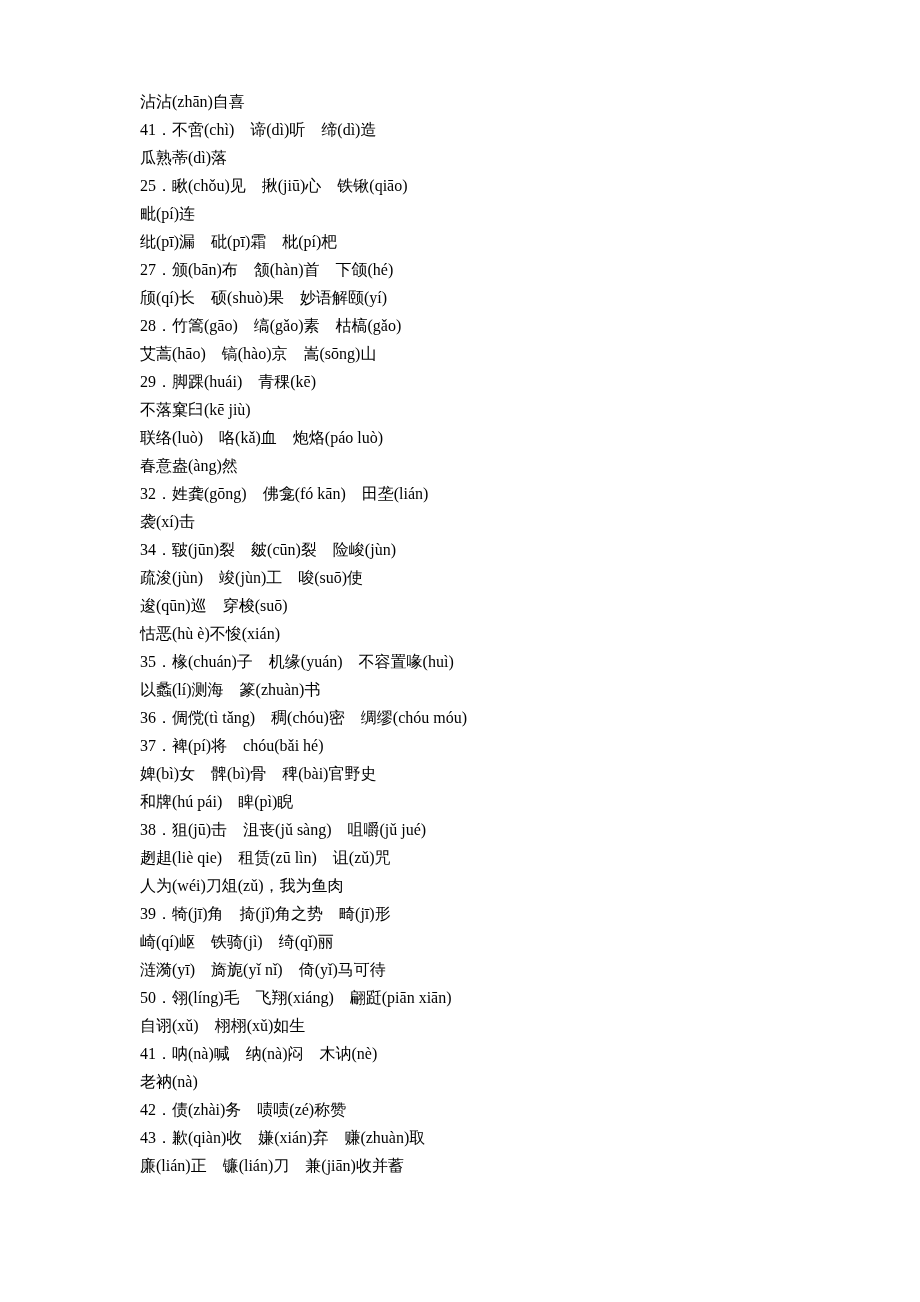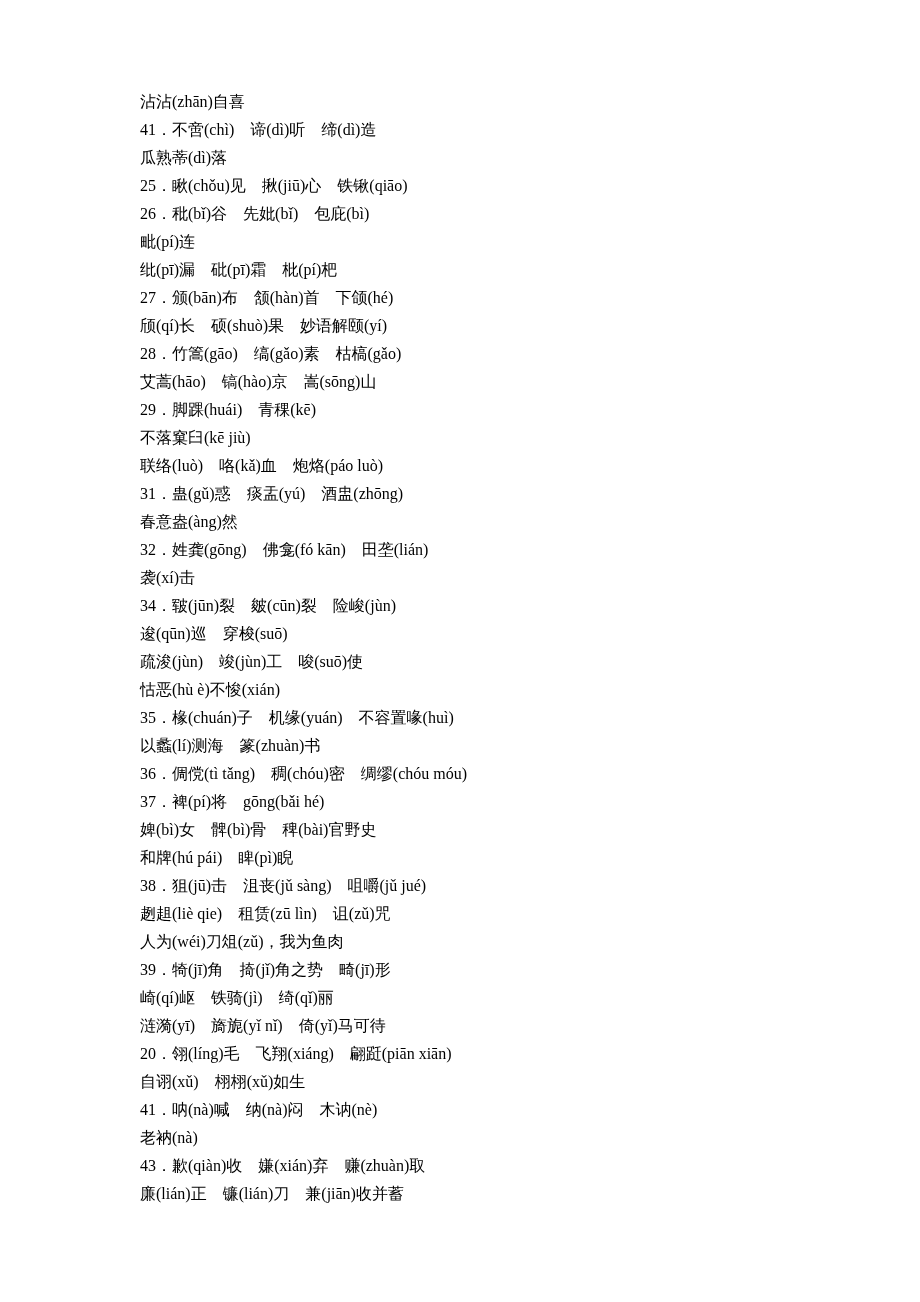--- a/index.html
+++ b/index.html
@@ -38,81 +38,82 @@
         <div class="line"><span class="seg">沾沾(zhān)自喜</span></div>
       </div>
       <div class="entry">
         <div class="line"><span class="num">41．</span><span class="seg">不啻(chì)　谛(dì)听　缔(dì)造</span></div>
         <div class="line"><span class="seg">瓜熟蒂(dì)落</span></div>
       </div>
       <div class="entry">
         <div class="line"><span class="num">25．</span><span class="seg">瞅(chǒu)见　揪(jiū)心　铁锹(qiāo)</span></div>
       </div>
       <div class="entry">
-        <div class="line"><span class="num">26．</span><span class="seg">秕(bǐ)谷　先妣(bǐ)　包庇(bì)</span></div>
         <div class="line"><span class="seg">毗(pí)连</span></div>
         <div class="line"><span class="seg">纰(pī)漏　砒(pī)霜　枇(pí)杷</span></div>
       </div>
       <div class="entry">
         <div class="line"><span class="num">27．</span><span class="seg">颁(bān)布　颔(hàn)首　下颌(hé)</span></div>
         <div class="line"><span class="seg">颀(qí)长　硕(shuò)果　妙语解颐(yí)</span></div>
       </div>
       <div class="entry">
         <div class="line"><span class="num">28．</span><span class="seg">竹篙(gāo)　缟(gǎo)素　枯槁(gǎo)</span></div>
         <div class="line"><span class="seg">艾蒿(hāo)　镐(hào)京　嵩(sōng)山</span></div>
       </div>
       <div class="entry">
         <div class="line"><span class="num">29．</span><span class="seg">脚踝(huái)　青稞(kē)</span></div>
         <div class="line"><span class="seg">不落窠臼(kē jiù)</span></div>
       </div>
       <div class="entry">
         <div class="line"><span class="seg">联络(luò)　咯(kǎ)血　炮烙(páo luò)</span></div>
       </div>
       <div class="entry">
-        <div class="line"><span class="num">31．</span><span class="seg">蛊(gǔ)惑　痰盂(yú)　酒盅(zhōng)</span></div>
         <div class="line"><span class="seg">春意盎(àng)然</span></div>
       </div>
       <div class="entry">
         <div class="line"><span class="num">32．</span><span class="seg">姓龚(gōng)　佛龛(fó kān)　田垄(lián)</span></div>
         <div class="line"><span class="seg">袭(xí)击</span></div>
       </div>
       <div class="entry">
         <div class="line"><span class="num">34．</span><span class="seg">皲(jūn)裂　皴(cūn)裂　险峻(jùn)</span></div>
+        <div class="line"><span class="seg">疏浚(jùn)　竣(jùn)工　唆(suō)使</span></div>
         <div class="line"><span class="seg">逡(qūn)巡　穿梭(suō)</span></div>
-        <div class="line"><span class="seg">疏浚(jùn)　竣(jùn)工　唆(suō)使</span></div>
         <div class="line"><span class="seg">怙恶(hù è)不悛(xián)</span></div>
       </div>
       <div class="entry">
         <div class="line"><span class="num">35．</span><span class="seg">椽(chuán)子　机缘(yuán)　不容置喙(huì)</span></div>
         <div class="line"><span class="seg">以蠡(lí)测海　篆(zhuàn)书</span></div>
       </div>
       <div class="entry">
         <div class="line"><span class="num">36．</span><span class="seg">倜傥(tì tǎng)　稠(chóu)密　绸缪(chóu móu)</span></div>
       </div>
       <div class="entry">
-        <div class="line"><span class="num">37．</span><span class="seg">裨(pí)将　gōng(bǎi hé)</span></div>
+        <div class="line"><span class="num">37．</span><span class="seg">裨(pí)将　chóu(bǎi hé)</span></div>
         <div class="line"><span class="seg">婢(bì)女　髀(bì)骨　稗(bài)官野史</span></div>
         <div class="line"><span class="seg">和牌(hú pái)　睥(pì)睨</span></div>
       </div>
       <div class="entry">
         <div class="line"><span class="num">38．</span><span class="seg">狙(jū)击　沮丧(jǔ sàng)　咀嚼(jǔ jué)</span></div>
         <div class="line"><span class="seg">趔趄(liè qie)　租赁(zū lìn)　诅(zǔ)咒</span></div>
         <div class="line"><span class="seg">人为(wéi)刀俎(zǔ)，我为鱼肉</span></div>
       </div>
       <div class="entry">
         <div class="line"><span class="num">39．</span><span class="seg">犄(jī)角　掎(jǐ)角之势　畸(jī)形</span></div>
         <div class="line"><span class="seg">崎(qí)岖　铁骑(jì)　绮(qǐ)丽</span></div>
         <div class="line"><span class="seg">涟漪(yī)　旖旎(yǐ nǐ)　倚(yǐ)马可待</span></div>
       </div>
       <div class="entry">
-        <div class="line"><span class="num">20．</span><span class="seg">翎(líng)毛　飞翔(xiáng)　翩跹(piān xiān)</span></div>
+        <div class="line"><span class="num">50．</span><span class="seg">翎(líng)毛　飞翔(xiáng)　翩跹(piān xiān)</span></div>
         <div class="line"><span class="seg">自诩(xǔ)　栩栩(xǔ)如生</span></div>
       </div>
       <div class="entry">
         <div class="line"><span class="num">41．</span><span class="seg">呐(nà)喊　纳(nà)闷　木讷(nè)</span></div>
         <div class="line"><span class="seg">老衲(nà)</span></div>
+      </div>
+      <div class="entry">
+        <div class="line"><span class="num">42．</span><span class="seg">债(zhài)务　啧啧(zé)称赞</span></div>
       </div>
       <div class="entry">
         <div class="line"><span class="num">43．</span><span class="seg">歉(qiàn)收　嫌(xián)弃　赚(zhuàn)取</span></div>
         <div class="line"><span class="seg">廉(lián)正　镰(lián)刀　兼(jiān)收并蓄</span></div>
       </div>
     </div>
 </div>
 
 </body></html>

